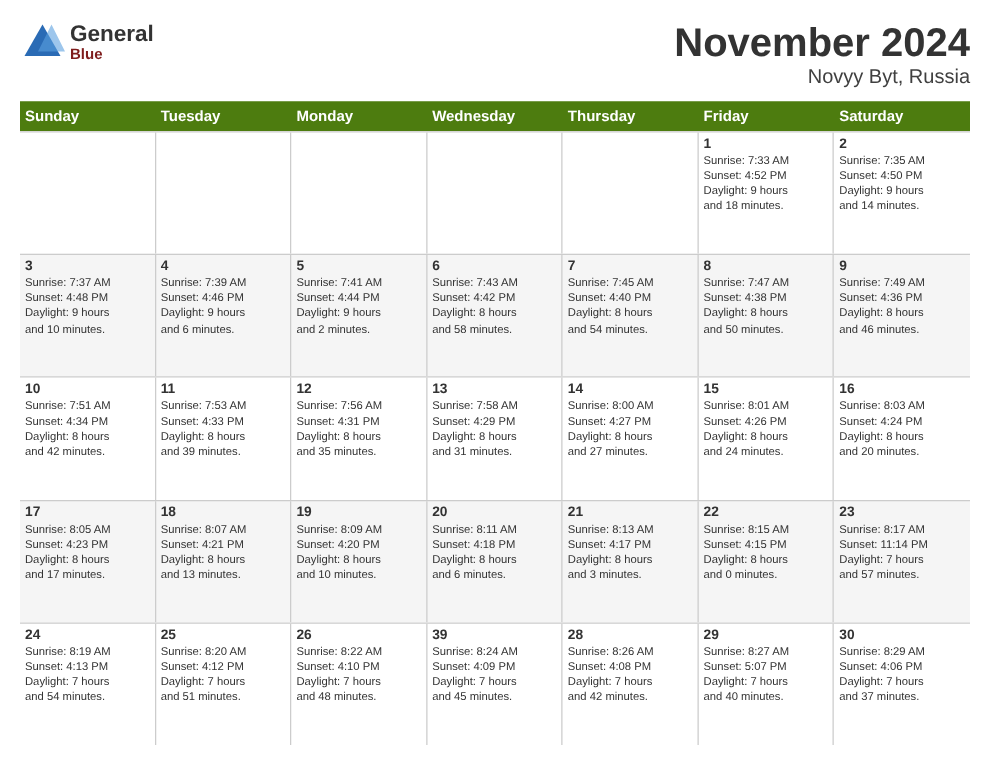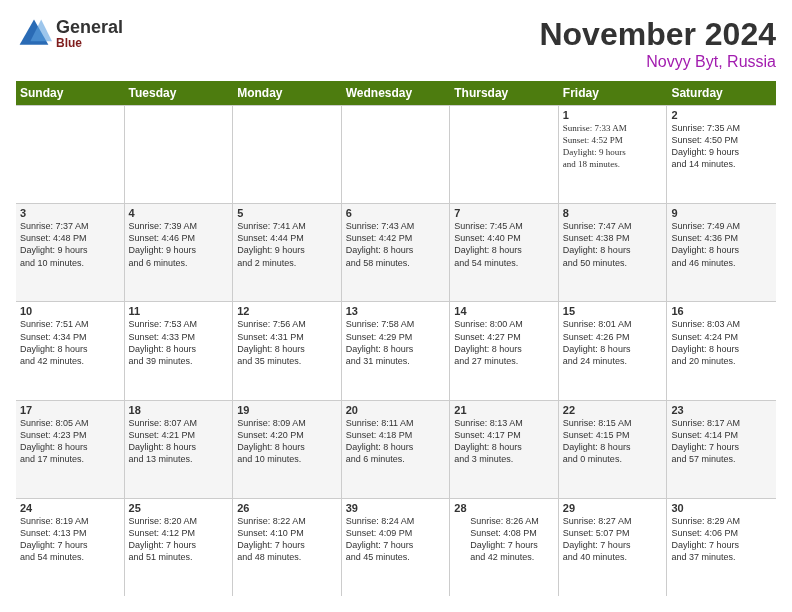--- a/index.html
+++ b/index.html
@@ -50,21 +50,21 @@
     .title-block {
       text-align: right;
     }
     .month-title {
       font-size: 32px;
       font-weight: bold;
       color: #333;
     }
     .location {
       font-size: 16px;
-      color: #a21caf;
+      color: #404040;
     }
     .calendar {
       flex: 1;
       display: flex;
       flex-direction: column;
     }
     .cal-header {
       display: grid;
       grid-template-columns: repeat(7, 1fr);
       background: #4d7c0f;
@@ -147,21 +147,21 @@
       </div>
     <div class="cal-body">
     <div class="cal-row odd-row">
           <div class="cal-cell"></div>
           <div class="cal-cell"></div>
           <div class="cal-cell"></div>
           <div class="cal-cell"></div>
           <div class="cal-cell"></div>
           <div class="cal-cell">
             <div class="day-num">1</div>
-            <div class="day-info" style="white-space: pre-line; font-family: Liberation Serif, serif;">Sunrise: 7:33 AM
+            <div class="day-info" style="white-space: pre-line;">Sunrise: 7:33 AM
 Sunset: 4:52 PM
 Daylight: 9 hours
 and 18 minutes.</div>
           </div>
           <div class="cal-cell">
             <div class="day-num">2</div>
             <div class="day-info" style="white-space: pre-line;">Sunrise: 7:35 AM
 Sunset: 4:50 PM
 Daylight: 9 hours
 and 14 minutes.</div>
@@ -308,21 +308,21 @@
           <div class="cal-cell">
             <div class="day-num">22</div>
             <div class="day-info" style="white-space: pre-line;">Sunrise: 8:15 AM
 Sunset: 4:15 PM
 Daylight: 8 hours
 and 0 minutes.</div>
           </div>
           <div class="cal-cell">
             <div class="day-num">23</div>
             <div class="day-info" style="white-space: pre-line;">Sunrise: 8:17 AM
-Sunset: 4:14 PM
+Sunset: 11:14 PM
 Daylight: 7 hours
 and 57 minutes.</div>
           </div>
         </div>
         <div class="cal-row odd-row">
           <div class="cal-cell">
             <div class="day-num">24</div>
             <div class="day-info" style="white-space: pre-line;">Sunrise: 8:19 AM
 Sunset: 4:13 PM
 Daylight: 7 hours
@@ -344,21 +344,21 @@
           </div>
           <div class="cal-cell">
             <div class="day-num">39</div>
             <div class="day-info" style="white-space: pre-line;">Sunrise: 8:24 AM
 Sunset: 4:09 PM
 Daylight: 7 hours
 and 45 minutes.</div>
           </div>
           <div class="cal-cell">
             <div class="day-num">28</div>
-            <div class="day-info" style="white-space: pre-line; margin-left: 16px;">Sunrise: 8:26 AM
+            <div class="day-info" style="white-space: pre-line;">Sunrise: 8:26 AM
 Sunset: 4:08 PM
 Daylight: 7 hours
 and 42 minutes.</div>
           </div>
           <div class="cal-cell">
             <div class="day-num">29</div>
             <div class="day-info" style="white-space: pre-line;">Sunrise: 8:27 AM
 Sunset: 5:07 PM
 Daylight: 7 hours
 and 40 minutes.</div>

